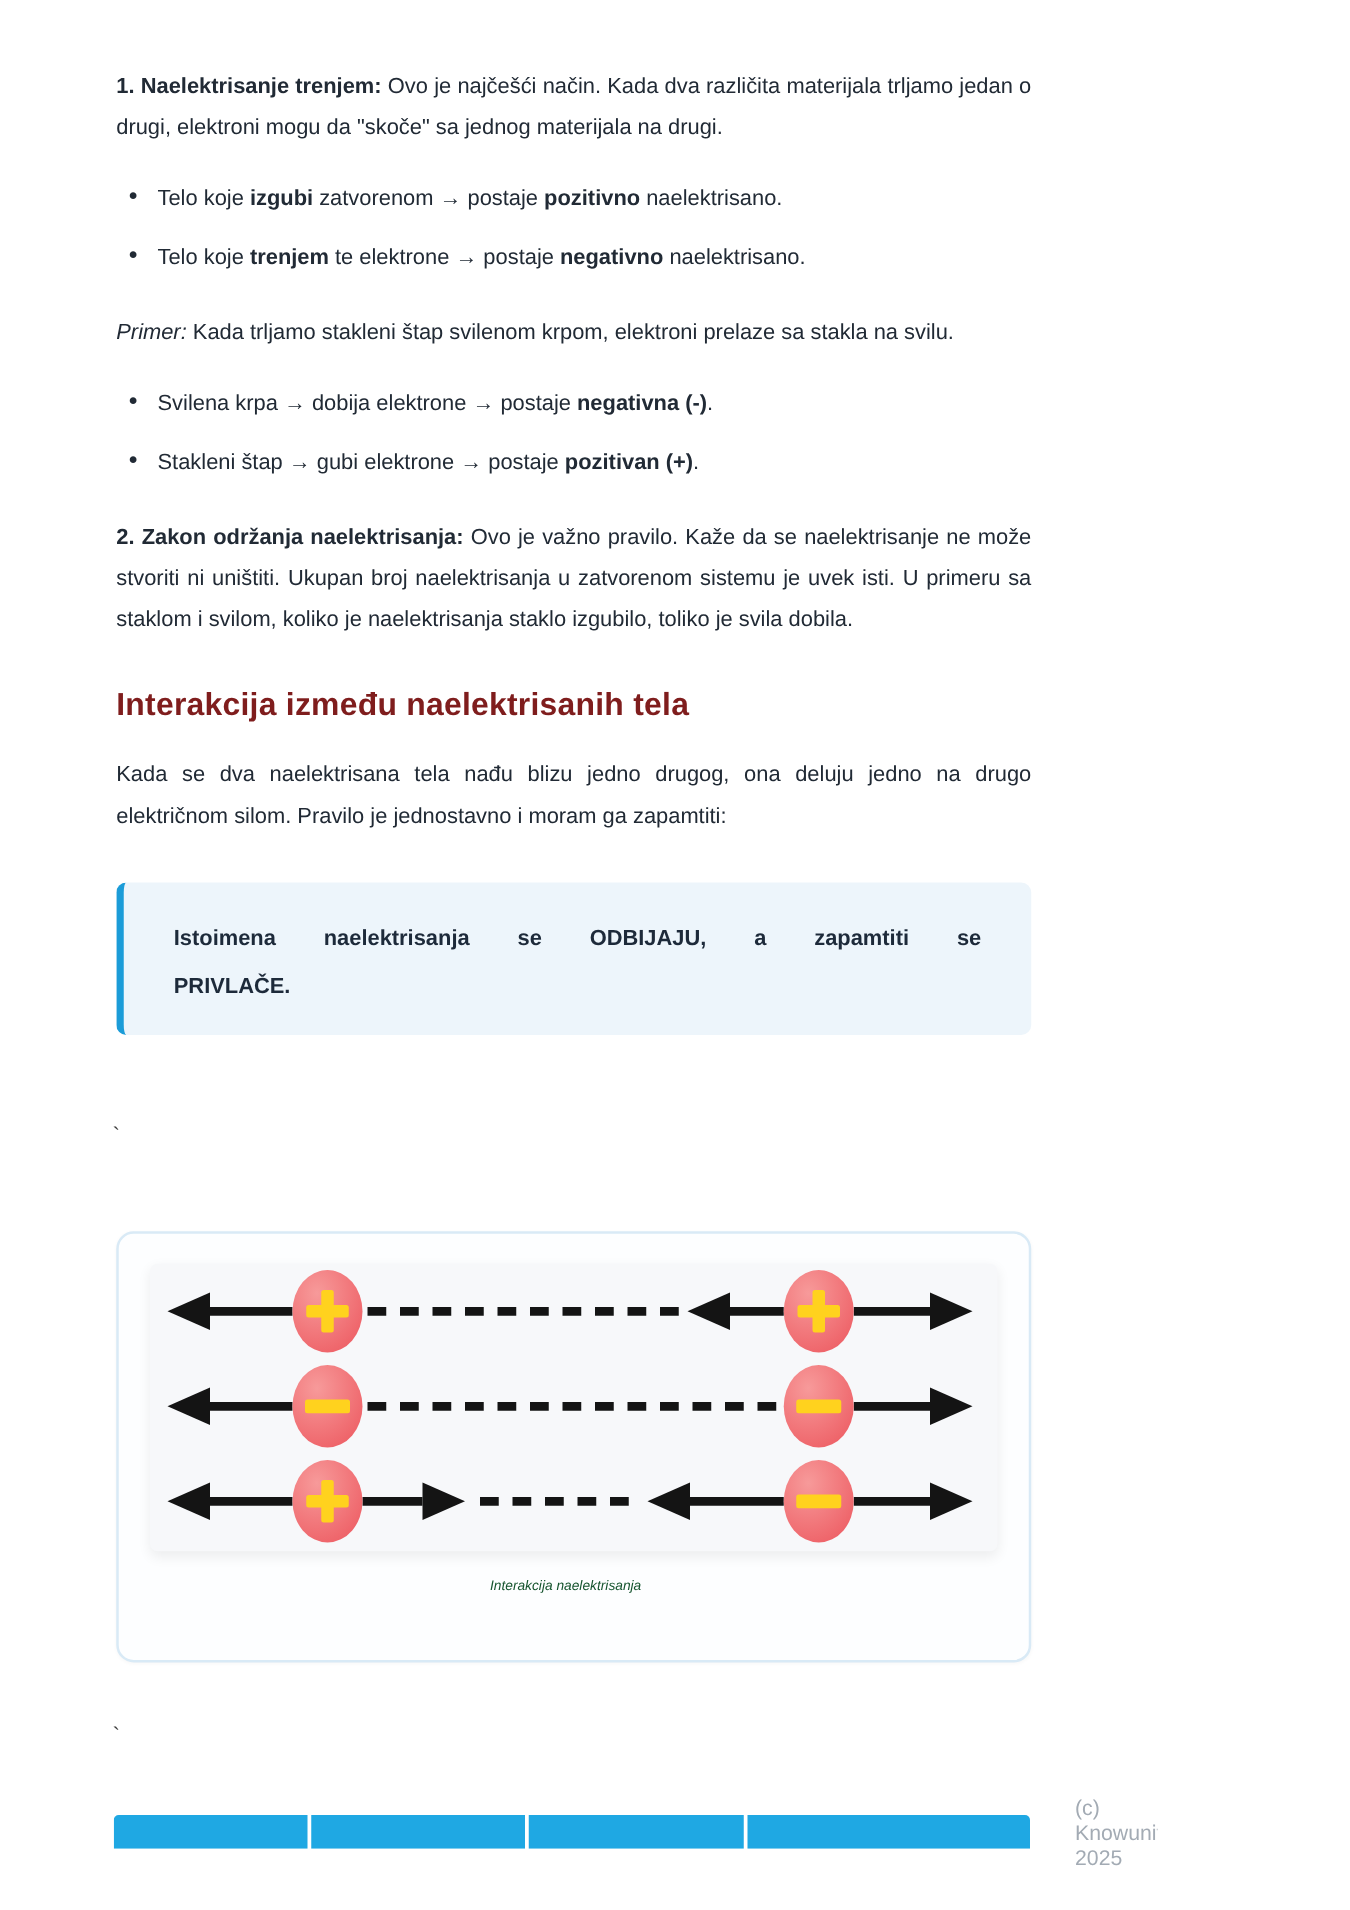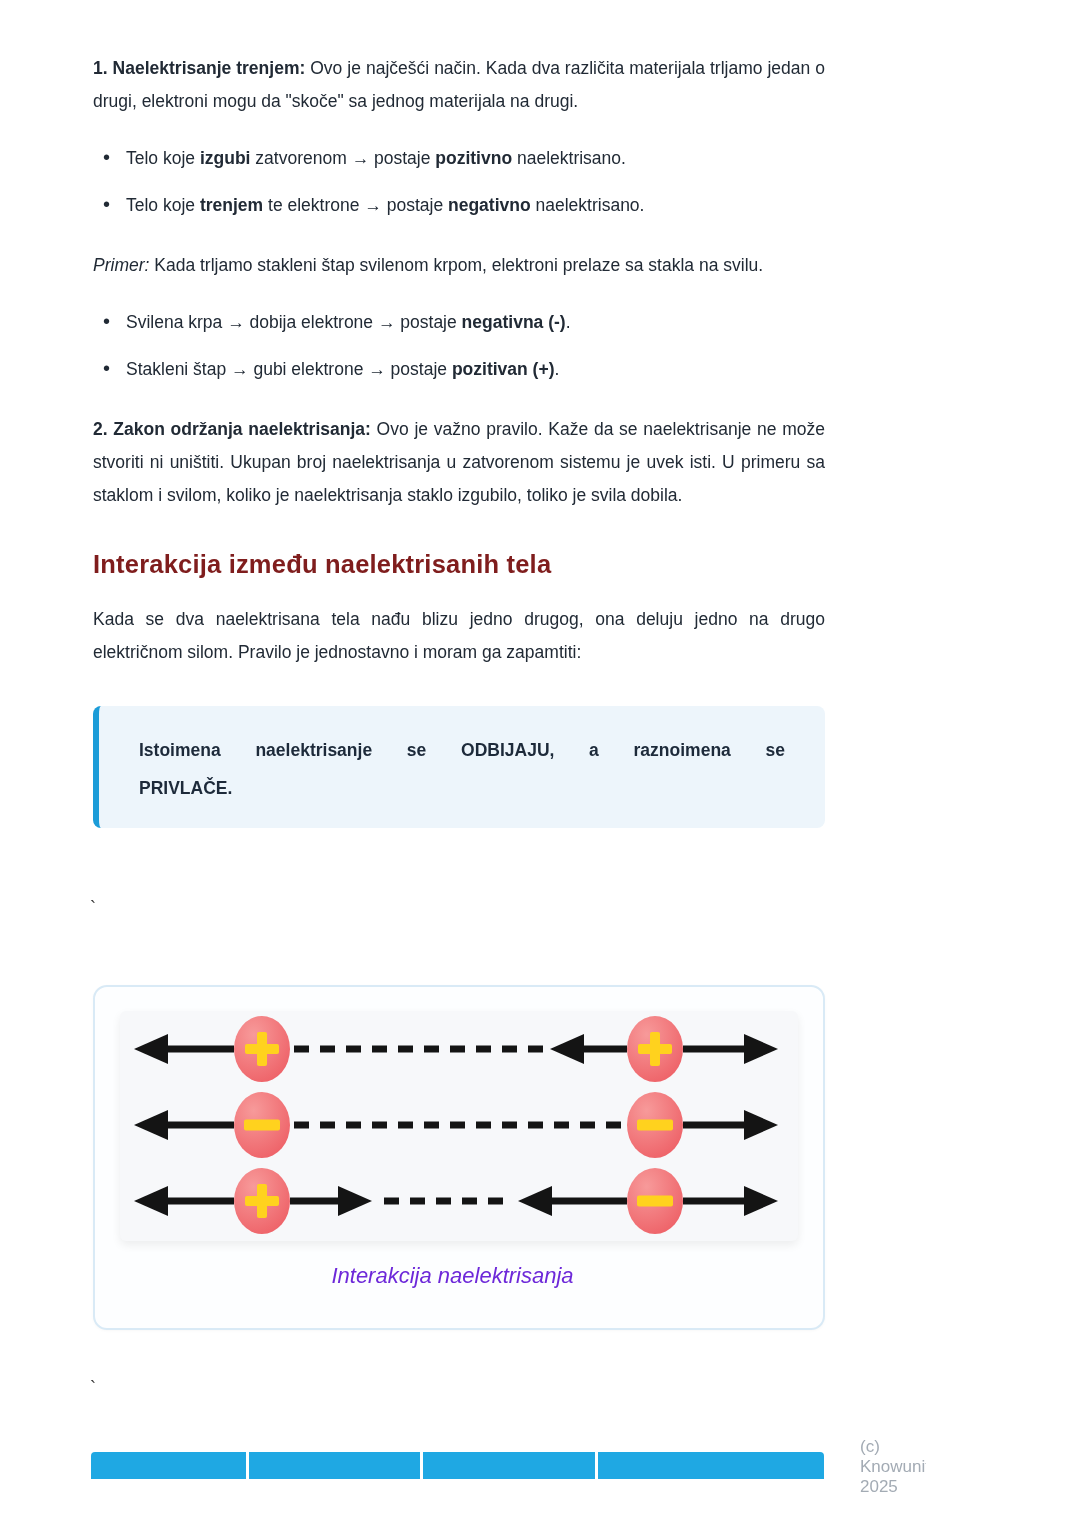--- a/index.html
+++ b/index.html
@@ -39,21 +39,21 @@
     background:#FDFEFF; border:2px solid #D9EAF6; border-radius:14px; box-sizing:border-box;
     box-shadow:0 1px 3px rgba(0,0,0,0.03);
   }
   .figure-panel {
     position:absolute; left:25px; top:24px; width:678px; height:230px;
     background:#F7F8FA; border-radius:6px; box-shadow:0 4px 10px rgba(0,0,0,0.07);
   }
   .figure-panel svg { display:block; width:678px; height:230px; }
   .figure-caption {
     position:absolute; left:0; right:13px; top:276px; text-align:center;
-    font-style:italic; font-size:22px; color:#6d28d9;
+    font-style:italic; font-size:11px; color:#14532d;
   }
   
   .copyright { position:absolute; left:860px; top:1437px; font-size:17px; color:#A3ABB4; z-index:3; }
   .footer-bar {
     position:absolute; left:91px; top:1452px; width:733px; height:27px; z-index:2;
     display:flex; gap:3px; border-radius:4px 4px 0 0; overflow:hidden;
   }
   .footer-seg { background:#1FA8E3; height:100%; }
   .footer-seg.s1 { width:155px; } .footer-seg.s2 { width:171px; }
   .footer-seg.s3 { width:172px; } .footer-seg.s4 { flex:1; }
@@ -81,21 +81,21 @@
       <li><span>Stakleni štap → gubi elektrone → postaje </span><strong>pozitivan (+)</strong><span>.</span></li>
     </ul>
 
     <p><strong>2. Zakon održanja naelektrisanja:</strong><span> Ovo je važno pravilo. Kaže da se naelektrisanje ne može stvoriti ni uništiti. Ukupan broj naelektrisanja u zatvorenom sistemu je uvek isti. U primeru sa staklom i svilom, koliko je naelektrisanja staklo izgubilo, toliko je svila dobila.</span></p>
 
     <h2 class="section-heading">Interakcija između naelektrisanih tela</h2>
 
     <p><span>Kada se dva naelektrisana tela nađu blizu jedno drugog, ona deluju jedno na drugo električnom silom. Pravilo je jednostavno i moram ga zapamtiti:</span></p>
 
     <div class="callout">
-      <span class="co-line1">Istoimena naelektrisanje se ODBIJAJU, a raznoimena se</span>
+      <span class="co-line1">Istoimena naelektrisanja se ODBIJAJU, a zapamtiti se</span>
       <span>PRIVLAČE.</span>
     </div>
 
   </div>
 
   <span class="stray-tick t1">`</span>
 
   <div class="figure-card">
     <div class="figure-panel">
       <svg viewBox="0 0 678 230" xmlns="http://www.w3.org/2000/svg">

